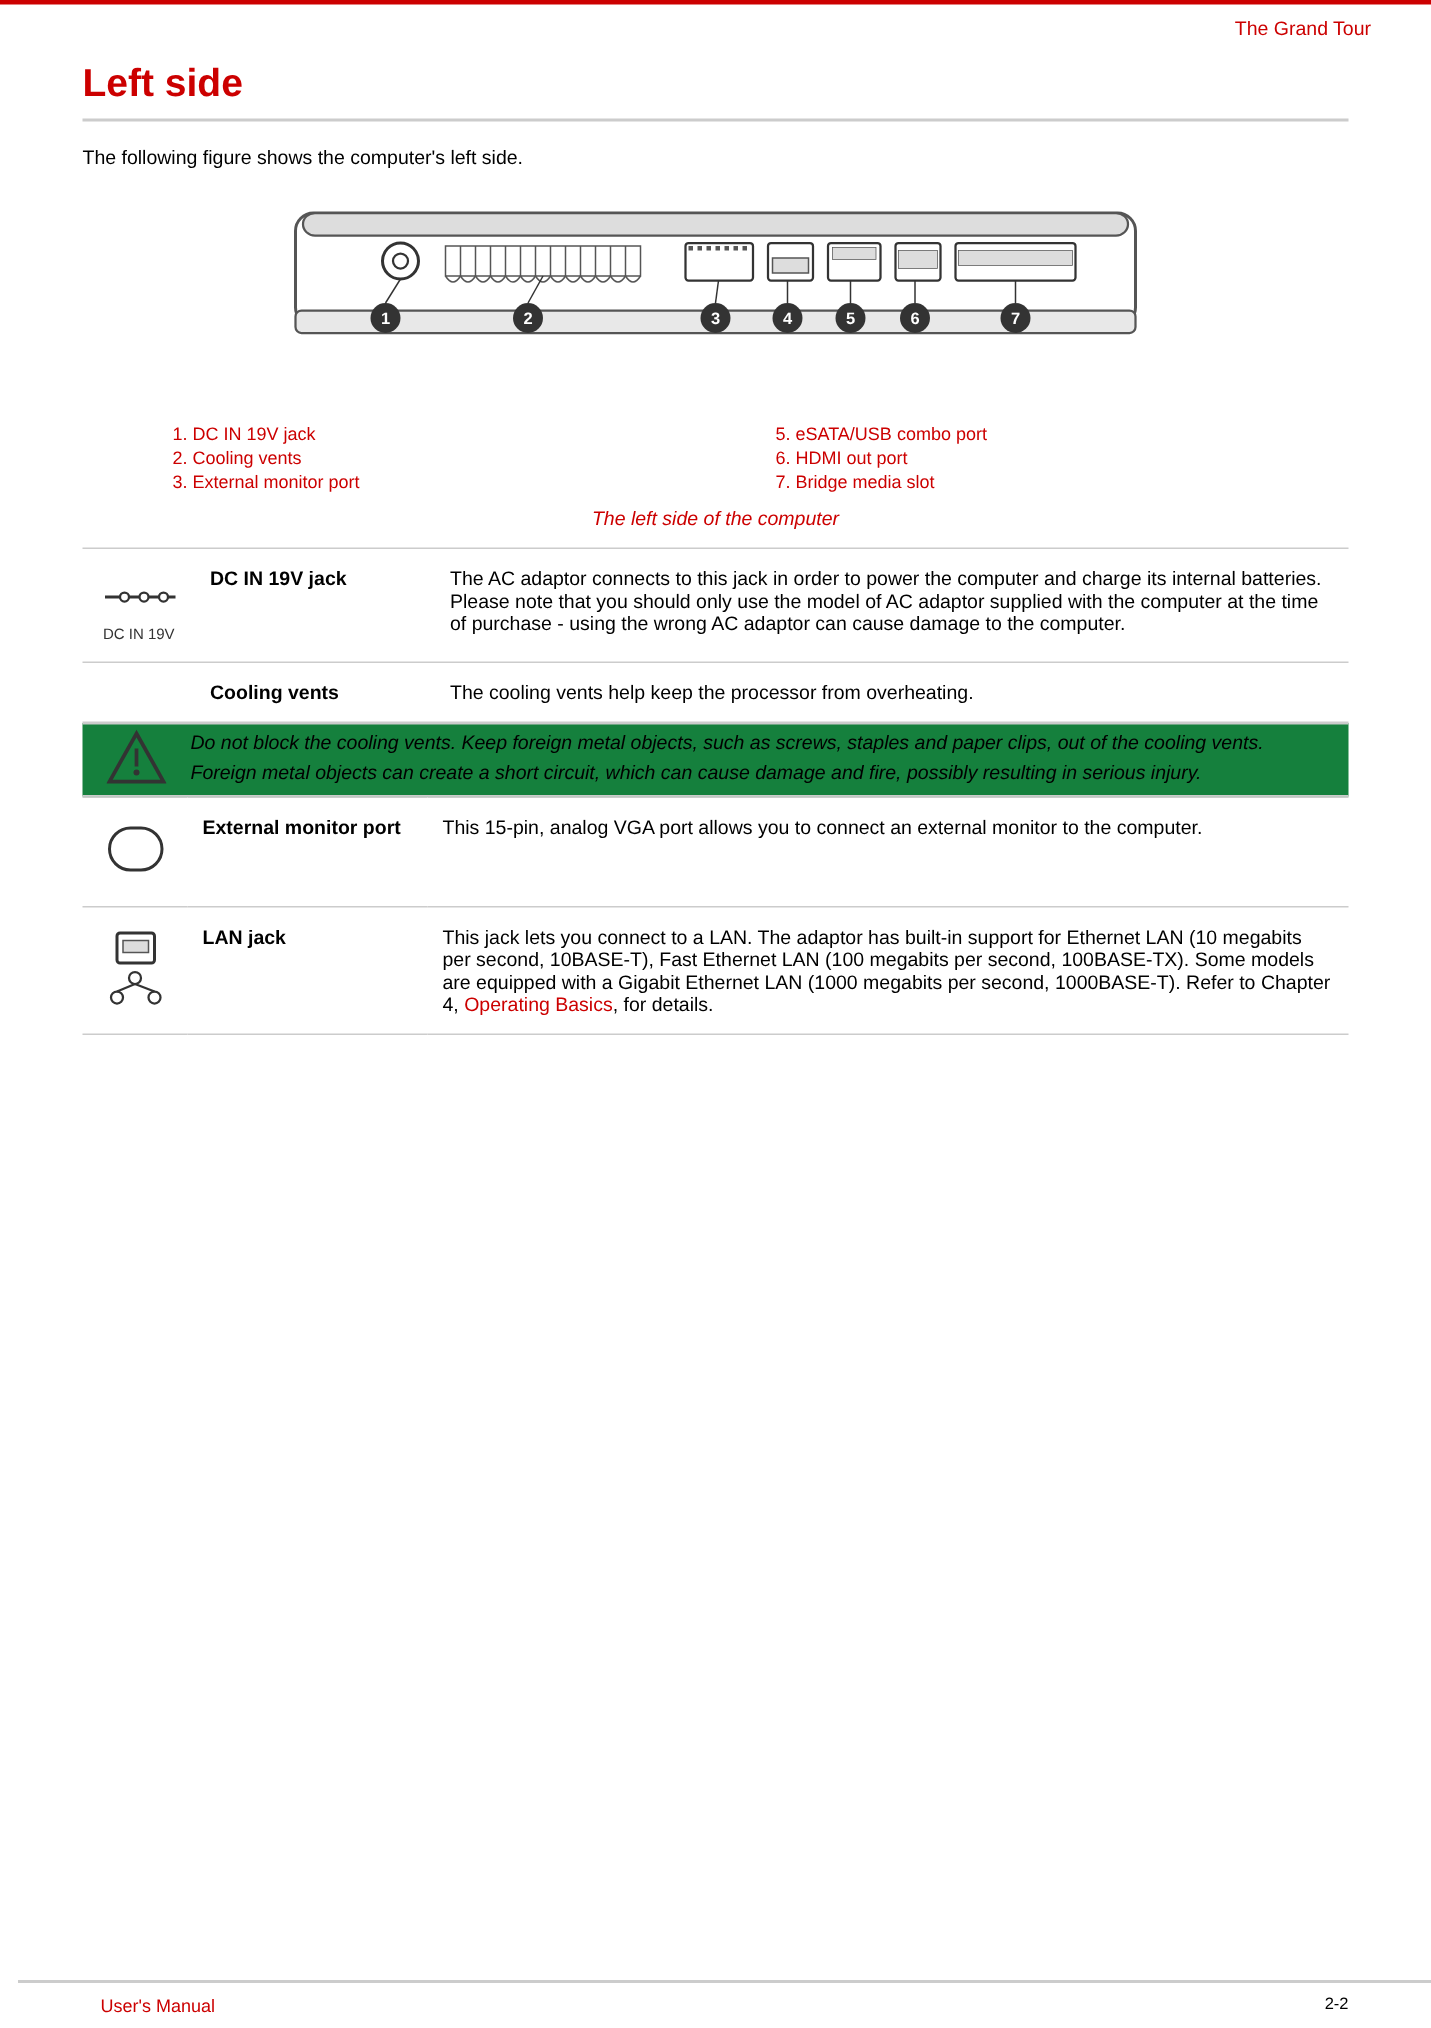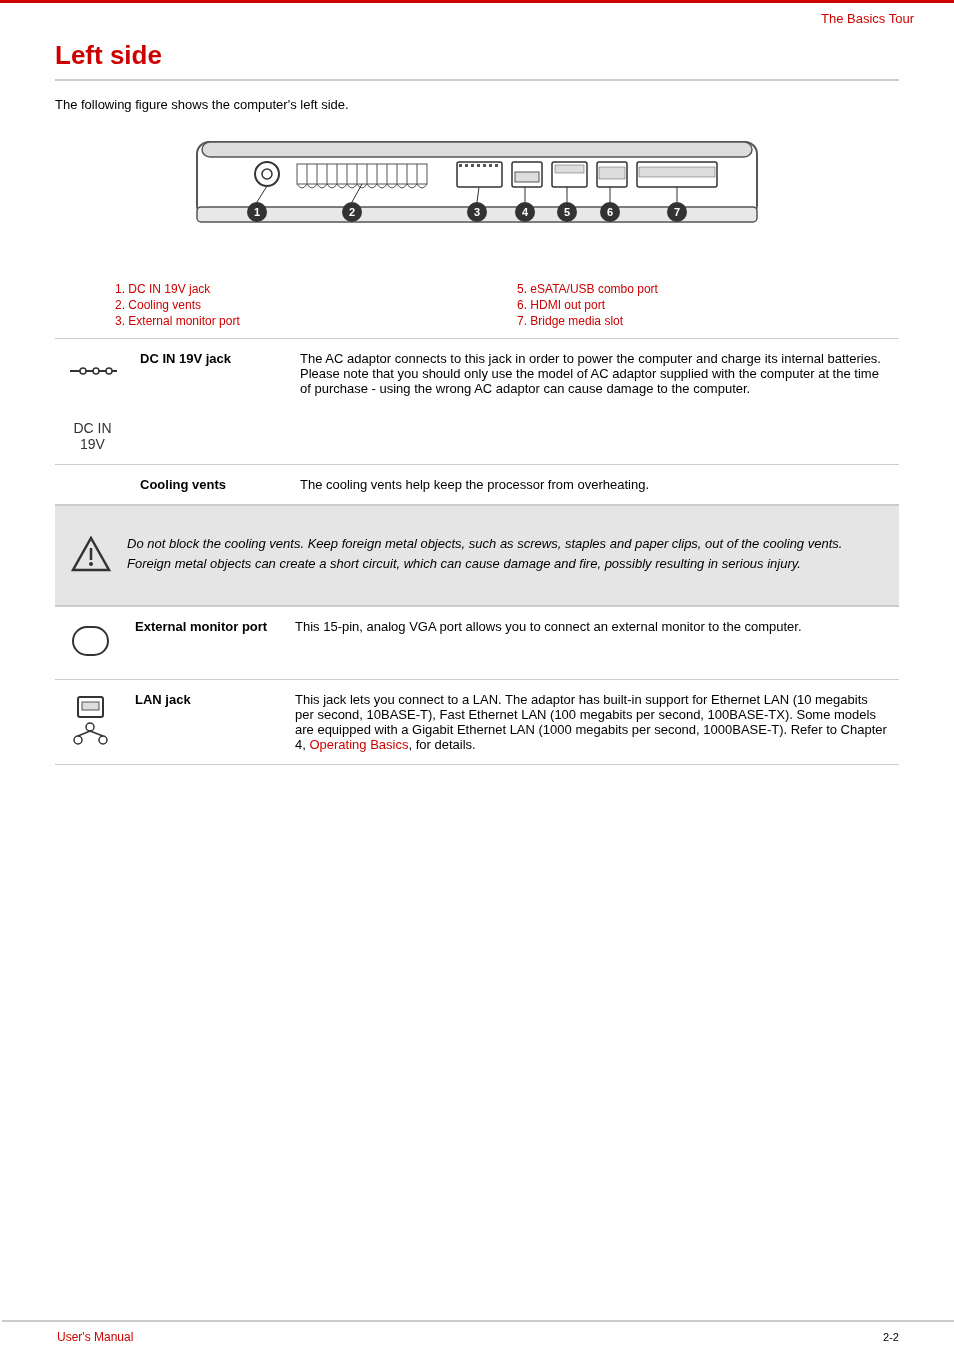--- a/index.html
+++ b/index.html
@@ -108,24 +108,24 @@
       vertical-align: top;
       padding-top: 14px;
     }
     .desc-cell {
       flex: 1;
       vertical-align: top;
     }
 
     
     .warning-box {
-      background: #e5e5e5;
+      background: #15803d;
       border-top: 1px solid #ccc;
       border-bottom: 1px solid #ccc;
-      padding: 28px 16px;
+      padding: 2px 16px;
       display: flex;
       align-items: flex-start;
       gap: 16px;
       margin: 0;
     }
     .warning-icon {
       flex-shrink: 0;
       width: 40px;
     }
     .warning-text {
@@ -133,24 +133,24 @@
       font-size: 13px;
       line-height: 1.5;
     }
 
     
     .footer {
       border-top: 2px solid #ccc;
       padding: 8px 55px;
       display: flex;
       justify-content: space-between;
-      align-items: center;
+      align-items: flex-start;
       position: absolute;
       bottom: 0;
-      left: 2px;
+      left: 12px;
       right: 0;
     }
     .footer-left {
       color: #c00;
       font-size: 12px;
     }
     .footer-right {
       font-size: 11px;
     }
 
@@ -164,21 +164,21 @@
 
     .link-text {
       color: #c00;
       text-decoration: none;
     }
   </style>
 </head>
 <body>
 
 <div class="header-bar">
-  <span class="header-title">The Basics Tour</span>
+  <span class="header-title">The Grand Tour</span>
 </div>
 
 <div class="main-content">
 
   <h1 class="page-title">Left side</h1>
 
   <p class="intro-text">The following figure shows the computer's left side.</p>
 
   <div class="diagram-container">
     <svg class="diagram-svg" viewBox="0 0 620 160" xmlns="http://www.w3.org/2000/svg">
@@ -280,37 +280,38 @@
       <div class="label-item">2. Cooling vents</div>
       <div class="label-item">3. External monitor port</div>
     </div>
     <div class="labels-col">
       <div class="label-item">5. eSATA/USB combo port</div>
       <div class="label-item">6. HDMI out port</div>
       <div class="label-item">7. Bridge media slot</div>
     </div>
   </div>
 
+  <p class="diagram-caption">The left side of the computer</p>
 
   <table class="info-table">
     <tbody>
         <tr>
       <td class="icon-cell">
         <div class="dc-icon-wrapper">
           <svg width="55" height="40" viewBox="0 0 55 40">
 
             <line x1="5" y1="20" x2="15" y2="20" stroke="#333" stroke-width="2"></line>
             <circle cx="18" cy="20" r="3" fill="none" stroke="#333" stroke-width="1.5"></circle>
             <line x1="21" y1="20" x2="28" y2="20" stroke="#333" stroke-width="2"></line>
             <circle cx="31" cy="20" r="3" fill="none" stroke="#333" stroke-width="1.5"></circle>
             <line x1="34" y1="20" x2="41" y2="20" stroke="#333" stroke-width="2"></line>
             <circle cx="44" cy="20" r="3" fill="none" stroke="#333" stroke-width="1.5"></circle>
             <line x1="47" y1="20" x2="52" y2="20" stroke="#333" stroke-width="2"></line>
           </svg>
-          <span style="font-size:14px; color:#333;margin-top:29px;">DC IN 19V</span>
+          <span style="font-size:10px; color:#333;">DC IN 19V</span>
         </div>
       </td>
       <td class="label-cell">
         <strong>DC IN 19V jack</strong>
       </td>
       <td class="desc-cell">
         The AC adaptor connects to this jack in order to power the computer and charge its internal batteries. Please note that you should only use the model of AC adaptor supplied with the computer at the time of purchase - using the wrong AC adaptor can cause damage to the computer.
       </td>
     </tr>
     <tr>

